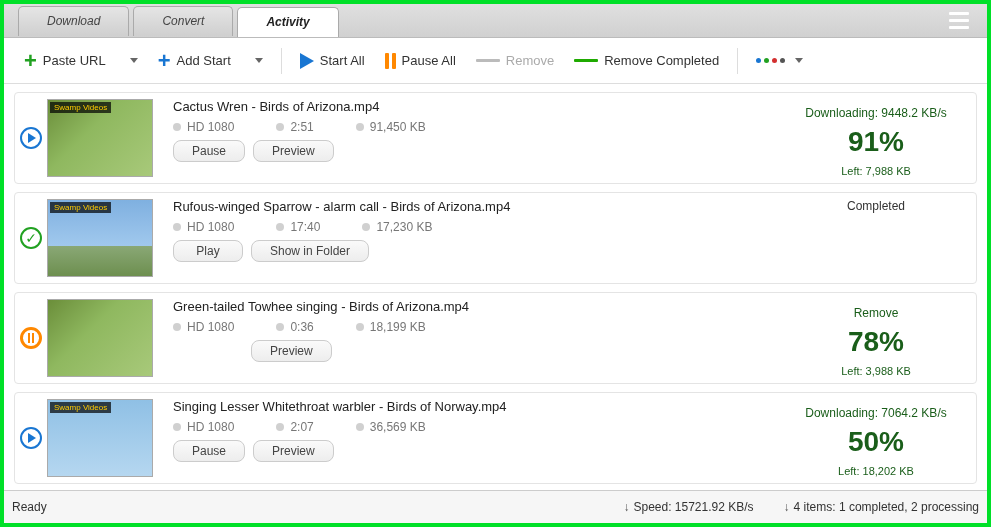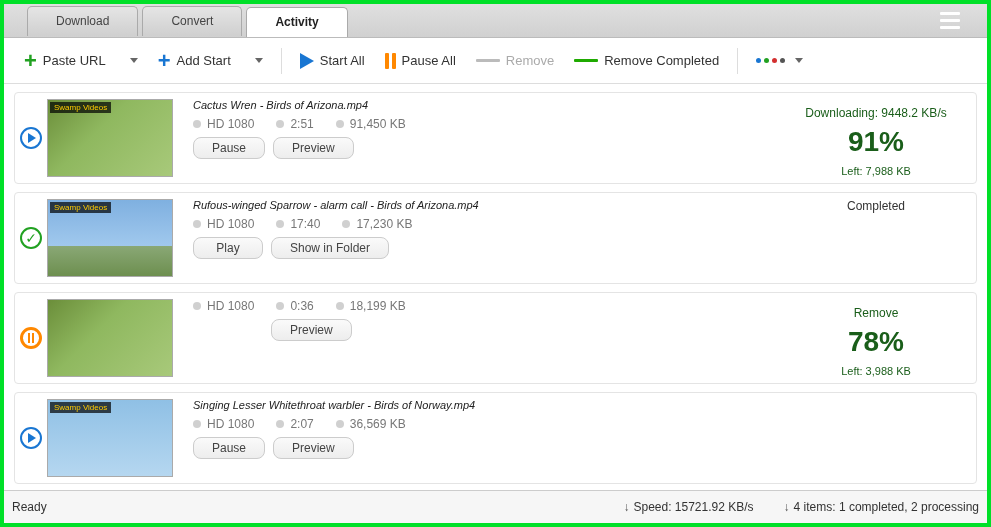--- a/index.html
+++ b/index.html
@@ -1,18 +1,18 @@
 <!DOCTYPE html>
 <html><head>
 <meta charset="utf-8">
 <style>
 * { box-sizing: border-box; margin: 0; padding: 0; }
 body { font-family: "Segoe UI", Tahoma, sans-serif; font-size: 12px; color: #333; background: #fff; width: 991px; height: 527px; overflow: hidden; position: relative; }
 .window { width: 991px; height: 527px; border: 4px solid #00e028; background: #fff; display: flex; flex-direction: column; }
-.tabbar { display: flex; align-items: center; background: linear-gradient(#e0e0e0,#d0d0d0); height: 34px; border-bottom: 1px solid #bbb; padding: 0 23px; position: relative; }
+.tabbar { display: flex; align-items: center; background: linear-gradient(#e0e0e0,#d0d0d0); height: 34px; border-bottom: 1px solid #bbb; padding: 0 14px; position: relative; font-style: italic; }
 .tab { padding: 8px 28px; font-size: 12px; color: #444; border: 1px solid #aaa; border-bottom: none; border-radius: 5px 5px 0 0; background: linear-gradient(#e5e5e5,#cfcfcf); margin-right: 4px; cursor: pointer; height: 30px; display: flex; align-items: center; }
 .tab.active { background: #fff; font-weight: bold; color: #222; position: relative; top: 1px; }
 .hamburger { margin-left: auto; width: 28px; height: 28px; display: flex; flex-direction: column; justify-content: center; gap: 4px; cursor: pointer; padding: 4px; }
 .hamburger span { height: 3px; background: #fff; border-radius: 1px; }
 .toolbar { display: flex; align-items: center; height: 46px; padding: 0 12px; border-bottom: 1px solid #ddd; gap: 4px; }
 .tbtn { display: flex; align-items: center; gap: 6px; padding: 4px 8px; cursor: pointer; color: #333; font-size: 13px; border-radius: 3px; }
 .tsep { width: 1px; height: 26px; background: #ddd; margin: 0 6px; }
 .caret { width: 0; height: 0; border-left: 4px solid transparent; border-right: 4px solid transparent; border-top: 5px solid #666; margin-left: 4px; }
 .plus-icon { font-size: 22px; font-weight: bold; }
 .green { color: #21a121; }
@@ -21,27 +21,27 @@
 .pause-bars { display: flex; gap: 3px; }
 .pause-bars span { width: 4px; height: 16px; background: #ff8800; border-radius: 1px; }
 .remove-dash { width: 24px; height: 3px; background: #bbb; border-radius: 1px; }
 .remove-dash.green { background: #1faa00; }
 .disabled { color: #aaa; }
 .dots { display: flex; gap: 3px; align-items: center; }
 .dots span { width: 5px; height: 5px; border-radius: 50%; }
 .content { flex: 1; overflow-y: auto; padding: 8px 10px; background: #fff; }
 .row { display: flex; align-items: stretch; border: 1px solid #e4e4e4; border-radius: 4px; margin-bottom: 8px; background: #fff; min-height: 88px; }
 .row-icon { width: 32px; display: flex; align-items: center; justify-content: center; }
-.thumb { width: 126px; height: 78px; margin: 6px 10px 6px 0; background: linear-gradient(135deg,#6b8e3a,#8fb85f 40%,#a8c97a); position: relative; border: 1px solid #aaa; padding-left: 7px; }
+.thumb { width: 106px; height: 78px; margin: 6px 10px 6px 0; background: linear-gradient(135deg,#6b8e3a,#8fb85f 40%,#a8c97a); position: relative; border: 1px solid #aaa; padding-left: 7px; }
 .thumb.sky { background: linear-gradient(180deg,#7fb0e0 0%,#a0c8ed 60%,#8aa876 60%,#6d8f4f 100%); }
 .thumb.skyonly { background: linear-gradient(#8fc0e5,#b5d7f0); }
 .thumb-label { position: absolute; top: 2px; left: 2px; background: rgba(0,0,0,0.7); color: #fc0; font-size: 8px; padding: 1px 4px; }
 .info { flex: 1; padding: 6px 10px; display: flex; flex-direction: column; gap: 6px; }
-.title { font-size: 11px; color: #222; font-style: italic; }
-.meta { display: flex; gap: 22px; align-items: flex-start; color: #777; font-size: 12px; }
+.title { font-size: 13px; color: #222; }
+.meta { display: flex; gap: 42px; align-items: flex-start; color: #777; font-size: 12px; }
 .meta-item { display: flex; align-items: center; gap: 6px; }
 .meta-dot { width: 8px; height: 8px; border-radius: 50%; background: #d0d0d0; }
 .actions { display: flex; gap: 8px; }
 .btn { border: 1px solid #ccc; background: linear-gradient(#fafafa,#ededed); padding: 3px 18px; font-size: 12px; color: #444; border-radius: 8px; cursor: pointer; min-width: 70px; text-align: center; }
 .status { width: 200px; position: relative; display: flex; flex-direction: column; justify-content: space-between; padding: 6px 8px; font-size: 12px; }
 .status-bg { position: absolute; top: 0; left: 0; bottom: 0; background: #7de37d; z-index: 0; }
 .status > * { position: relative; z-index: 1; text-align: center; }
 .status-top { color: #1a5e1a; }
 .status-pct { font-size: 28px; text-align: center; color: #1a5e1a; font-weight: 700; }
 .status-bottom { color: #1a5e1a; font-size: 11px; }
@@ -191,20 +191,21 @@
 
     <div class="row">
       <div class="row-icon">
           <div class="circle-pause">
             <span></span>
             <span></span>
           </div>
         </div>
       <div class="thumb"></div>
       <div class="info">
+        <div class="title">Green-tailed Towhee singing - Birds of Arizona.mp4</div>
         <div class="meta">
           <div class="meta-item">
               <span class="meta-dot"></span>
               <span>HD 1080</span>
             </div>
           <div class="meta-item">
               <span class="meta-dot"></span>
               <span>0:36</span>
             </div>
           <div class="meta-item">
@@ -245,20 +246,26 @@
             </div>
           <div class="meta-item">
               <span class="meta-dot"></span>
               <span>36,569 KB</span>
             </div>
         </div>
         <div class="actions">
           <div class="btn">Pause</div>
           <div class="btn">Preview</div>
         </div>
+      </div>
+      <div class="status">
+        <div class="status-bg" style="width:50%"></div>
+        <div class="status-top">Downloading: 7064.2 KB/s</div>
+        <div class="status-pct">50%</div>
+        <div class="status-bottom">Left: 18,202 KB</div>
       </div>
     </div>
 
   </div>
 
   <div class="statusbar">
     <span>Ready</span>
     <div class="sb-mid">
       <span class="down-arrow">↓</span>
       <span>Speed: 15721.92 KB/s</span>

